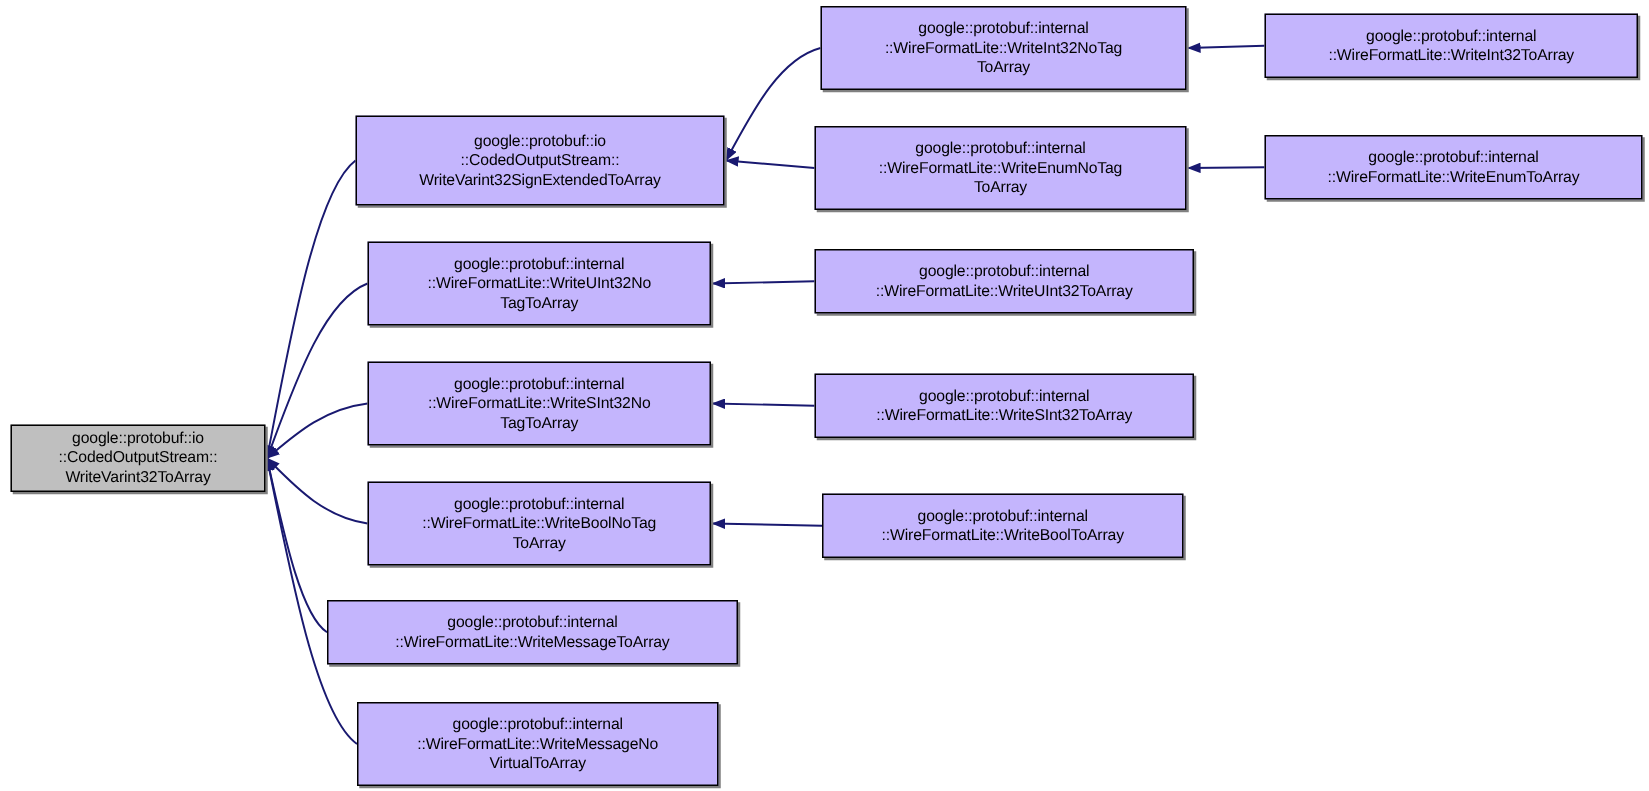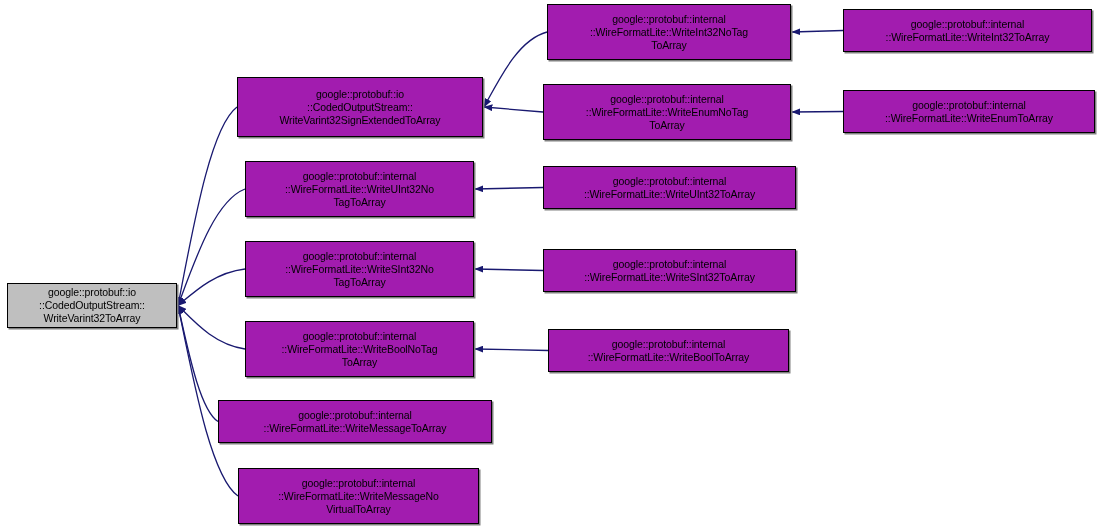--- a/index.html
+++ b/index.html
@@ -19,21 +19,21 @@
     position: absolute;
     left: 0;
     top: 0;
     width: 1099px;
     height: 527px;
   }
   .node-box {
     position: absolute;
     box-sizing: border-box;
     border: 1px solid #000000;
-    background: #a21caf;
+    background: #c4b5fd;
     display: flex;
     align-items: center;
     justify-content: center;
     text-align: center;
     font-family: "Liberation Sans", sans-serif;
     font-size: 10.5px;
     line-height: 13px;
     color: #000000;
     letter-spacing: -0.1px;
     white-space: pre-line;

